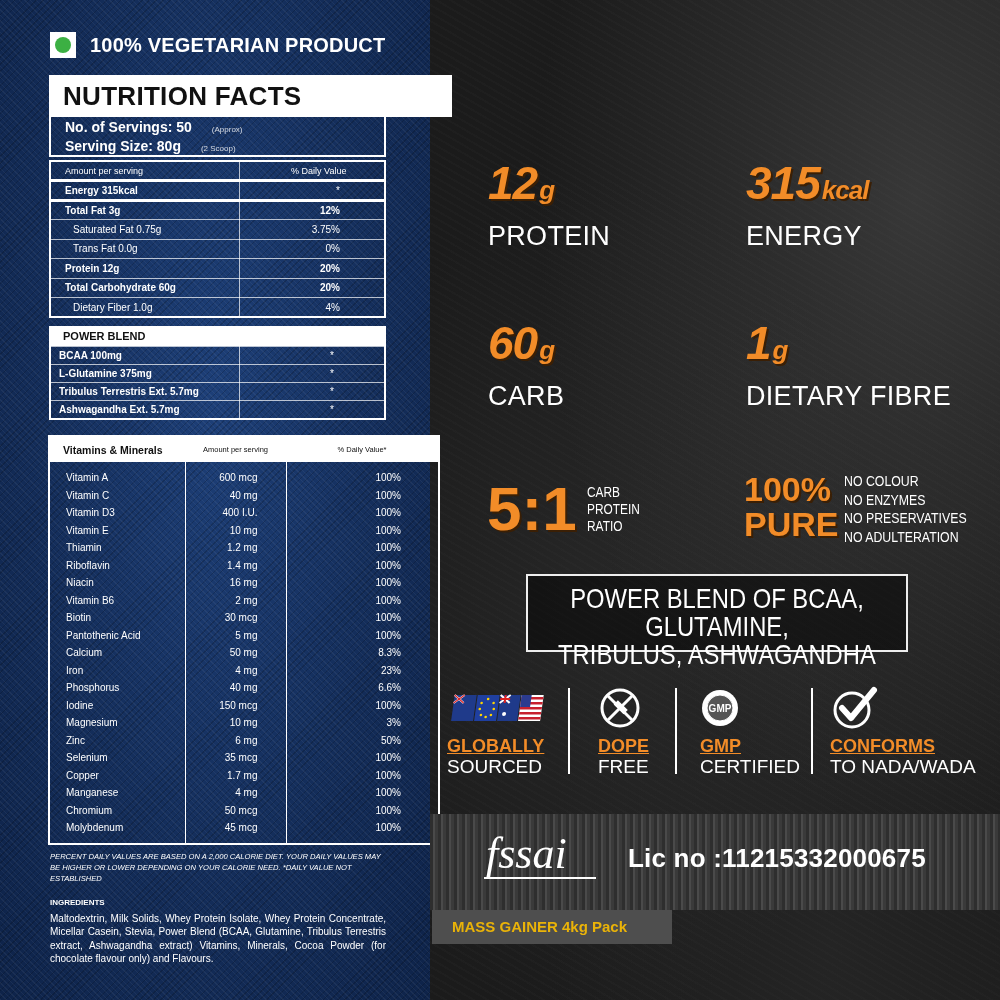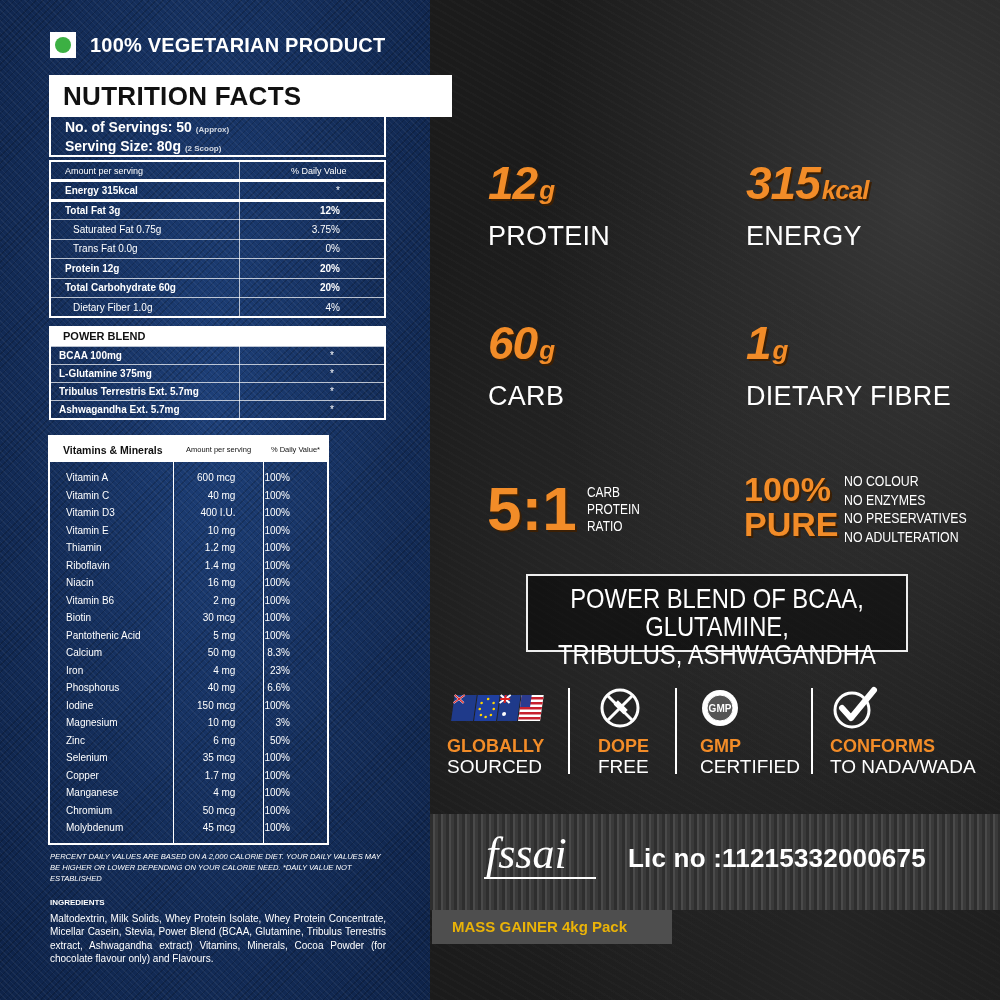--- a/index.html
+++ b/index.html
@@ -28,40 +28,40 @@
   .veg { position: absolute; left: 50px; top: 32px; display: flex; align-items: center; }
   .veg-icon { width: 26px; height: 26px; background: #fff; display: flex; align-items: center; justify-content: center; }
   .veg-icon .dot { width: 16px; height: 16px; border-radius: 50%; background: #3cb043; }
   .veg-text { margin-left: 14px; color: #fff; font-weight: bold; font-size: 20px; letter-spacing: 0.2px; }
 
   .nf-title { position: absolute; left: 49px; top: 75px; width: 403px; height: 42px; background: #fff;
     color: #111; font-weight: 900; font-size: 26px; padding-left: 14px; line-height: 42px; letter-spacing: 0.3px; }
   .servings { position: absolute; left: 49px; top: 117px; width: 337px; height: 40px; border: 2px solid #fff; border-top: none;
     color: #fff; padding: 2px 0 0 14px; }
   .servings div { font-weight: bold; font-size: 14px; line-height: 17px; }
-  .servings small { font-weight: bold; font-size: 8px; opacity: 0.8; margin-left: 4px; }
+  .servings small { font-weight: normal; font-size: 8px; opacity: 0.8; margin-left: 20px; }
 
   table { border-collapse: collapse; color: #fff; }
   .t1 { position: absolute; left: 49px; top: 160px; width: 337px; font-size: 10px; }
   .t1 td { border: 1px solid rgba(255,255,255,0.7); height: 19.5px; padding: 0 0 0 14px; }
   .t1 td.v { width: 146px; text-align: right; padding-right: 44px; }
   .t1 tr.hdr td { font-size: 9px; }
   .t1 tr.hdr td.v { text-align: center; padding-right: 0; }
   .t1 tr.thick td { border-bottom: 3px solid #fff; }
   .t1 .b { font-weight: bold; }
   .t1 .ind { padding-left: 22px; margin-top: 12px; }
   .t1 { border: 2px solid #fff; }
 
   .pb-title { position: absolute; left: 49px; top: 326px; width: 337px; height: 20px; background: #fff; color: #111;
     font-weight: bold; font-size: 11px; line-height: 20px; padding-left: 14px; }
   .t2 { position: absolute; left: 49px; top: 346px; width: 337px; font-size: 10px; border: 2px solid #fff; border-top: none; }
   .t2 td { border: 1px solid rgba(255,255,255,0.7); height: 18px; padding-left: 8px; font-weight: bold; }
   .t2 td.v { width: 146px; text-align: right; padding-right: 50px; font-weight: normal; }
 
-  .t3 { position: absolute; left: 48px; top: 435px; width: 281px; font-size: 10px; border: 2px solid #fff; }
+  .t3 { position: absolute; left: 48px; top: 435px; width: 392px; font-size: 10px; border: 2px solid #fff; }
   .t3 th { background: #fff; color: #111; height: 26px; font-weight: normal; font-size: 7.5px; line-height: 8px; }
   .t3 th.first { text-align: left; padding-left: 13px; font-weight: bold; font-size: 10.5px; }
   .t3 td { height: 17.5px; padding: 0; border-left: 1px solid #fff; border-right: 1px solid #fff; }
   .t3 td.n { padding-left: 16px; width: 136px; }
   .t3 td.a { width: 101px; text-align: right; padding-right: 28px; }
   .t3 td.d { text-align: right; padding-right: 37px; }
   .t3 tr.pad td { height: 7px; }
 
   .disclaimer { position: absolute; left: 50px; top: 851px; width: 336px; color: #fff; font-size: 7.6px; font-style: italic; line-height: 11px; text-transform: uppercase; }
   .ing-title { position: absolute; left: 50px; top: 898px; color: #fff; font-weight: bold; font-size: 8px; }
@@ -81,21 +81,21 @@
   .pure { position: absolute; left: 744px; top: 472px; display: flex; }
   .pure .big { color: #f28c28; font-weight: bold; font-size: 34px; line-height: 35px; text-shadow: 2px 2px 0 #3a1f05; }
   .pure .list { color: #fff; font-size: 14.5px; line-height: 18.5px; margin-left: 6px; transform: scaleX(0.85); transform-origin: left; white-space: nowrap; }
 
   .blend-box { position: absolute; left: 526px; top: 574px; width: 382px; height: 78px; border: 2px solid #eee; background: rgba(0,0,0,0.45);
     color: #fff; text-align: center; font-size: 28px; line-height: 28px; padding-top: 9px; }
   .blend-box span { display: inline-block; transform: scaleX(0.85); }
 
   .badge { position: absolute; top: 686px; color: #fff; }
   .badge .icon { height: 44px; display: flex; align-items: center; }
-  .badge .t1l { color: #f28c28; font-weight: bold; font-size: 18px; line-height: 20px; margin-top: 6px; }
+  .badge .t1l { color: #f28c28; font-weight: bold; font-size: 18px; line-height: 20px; margin-top: 6px; text-decoration: underline; }
   .badge .t2l { font-size: 19px; line-height: 21px; }
   .vsep { position: absolute; top: 688px; width: 2px; height: 86px; background: #fff; }
 
   .fssai-bar { position: absolute; left: 430px; top: 814px; width: 570px; height: 96px;
     background-color: #3a3a3a;
     background-image: repeating-linear-gradient(90deg, #2e2e2e 0 3px, #4a4a4a 3px 5px, #3a3a3a 5px 8px); }
   .fssai-logo { position: absolute; left: 486px; top: 832px; color: #fff; font-family: "Liberation Serif", serif; font-style: italic; font-size: 44px; line-height: 44px; }
   .fssai-underline { position: absolute; left: 484px; top: 877px; width: 112px; height: 2px; background: #fff; }
   .lic { position: absolute; left: 628px; top: 843px; color: #fff; font-weight: bold; font-size: 26px; letter-spacing: 0.2px; }
   .pack { position: absolute; left: 432px; top: 910px; width: 240px; height: 34px; background: #4e4e4e; color: #eab308; font-weight: bold; font-size: 15px; line-height: 34px; padding-left: 20px; }

